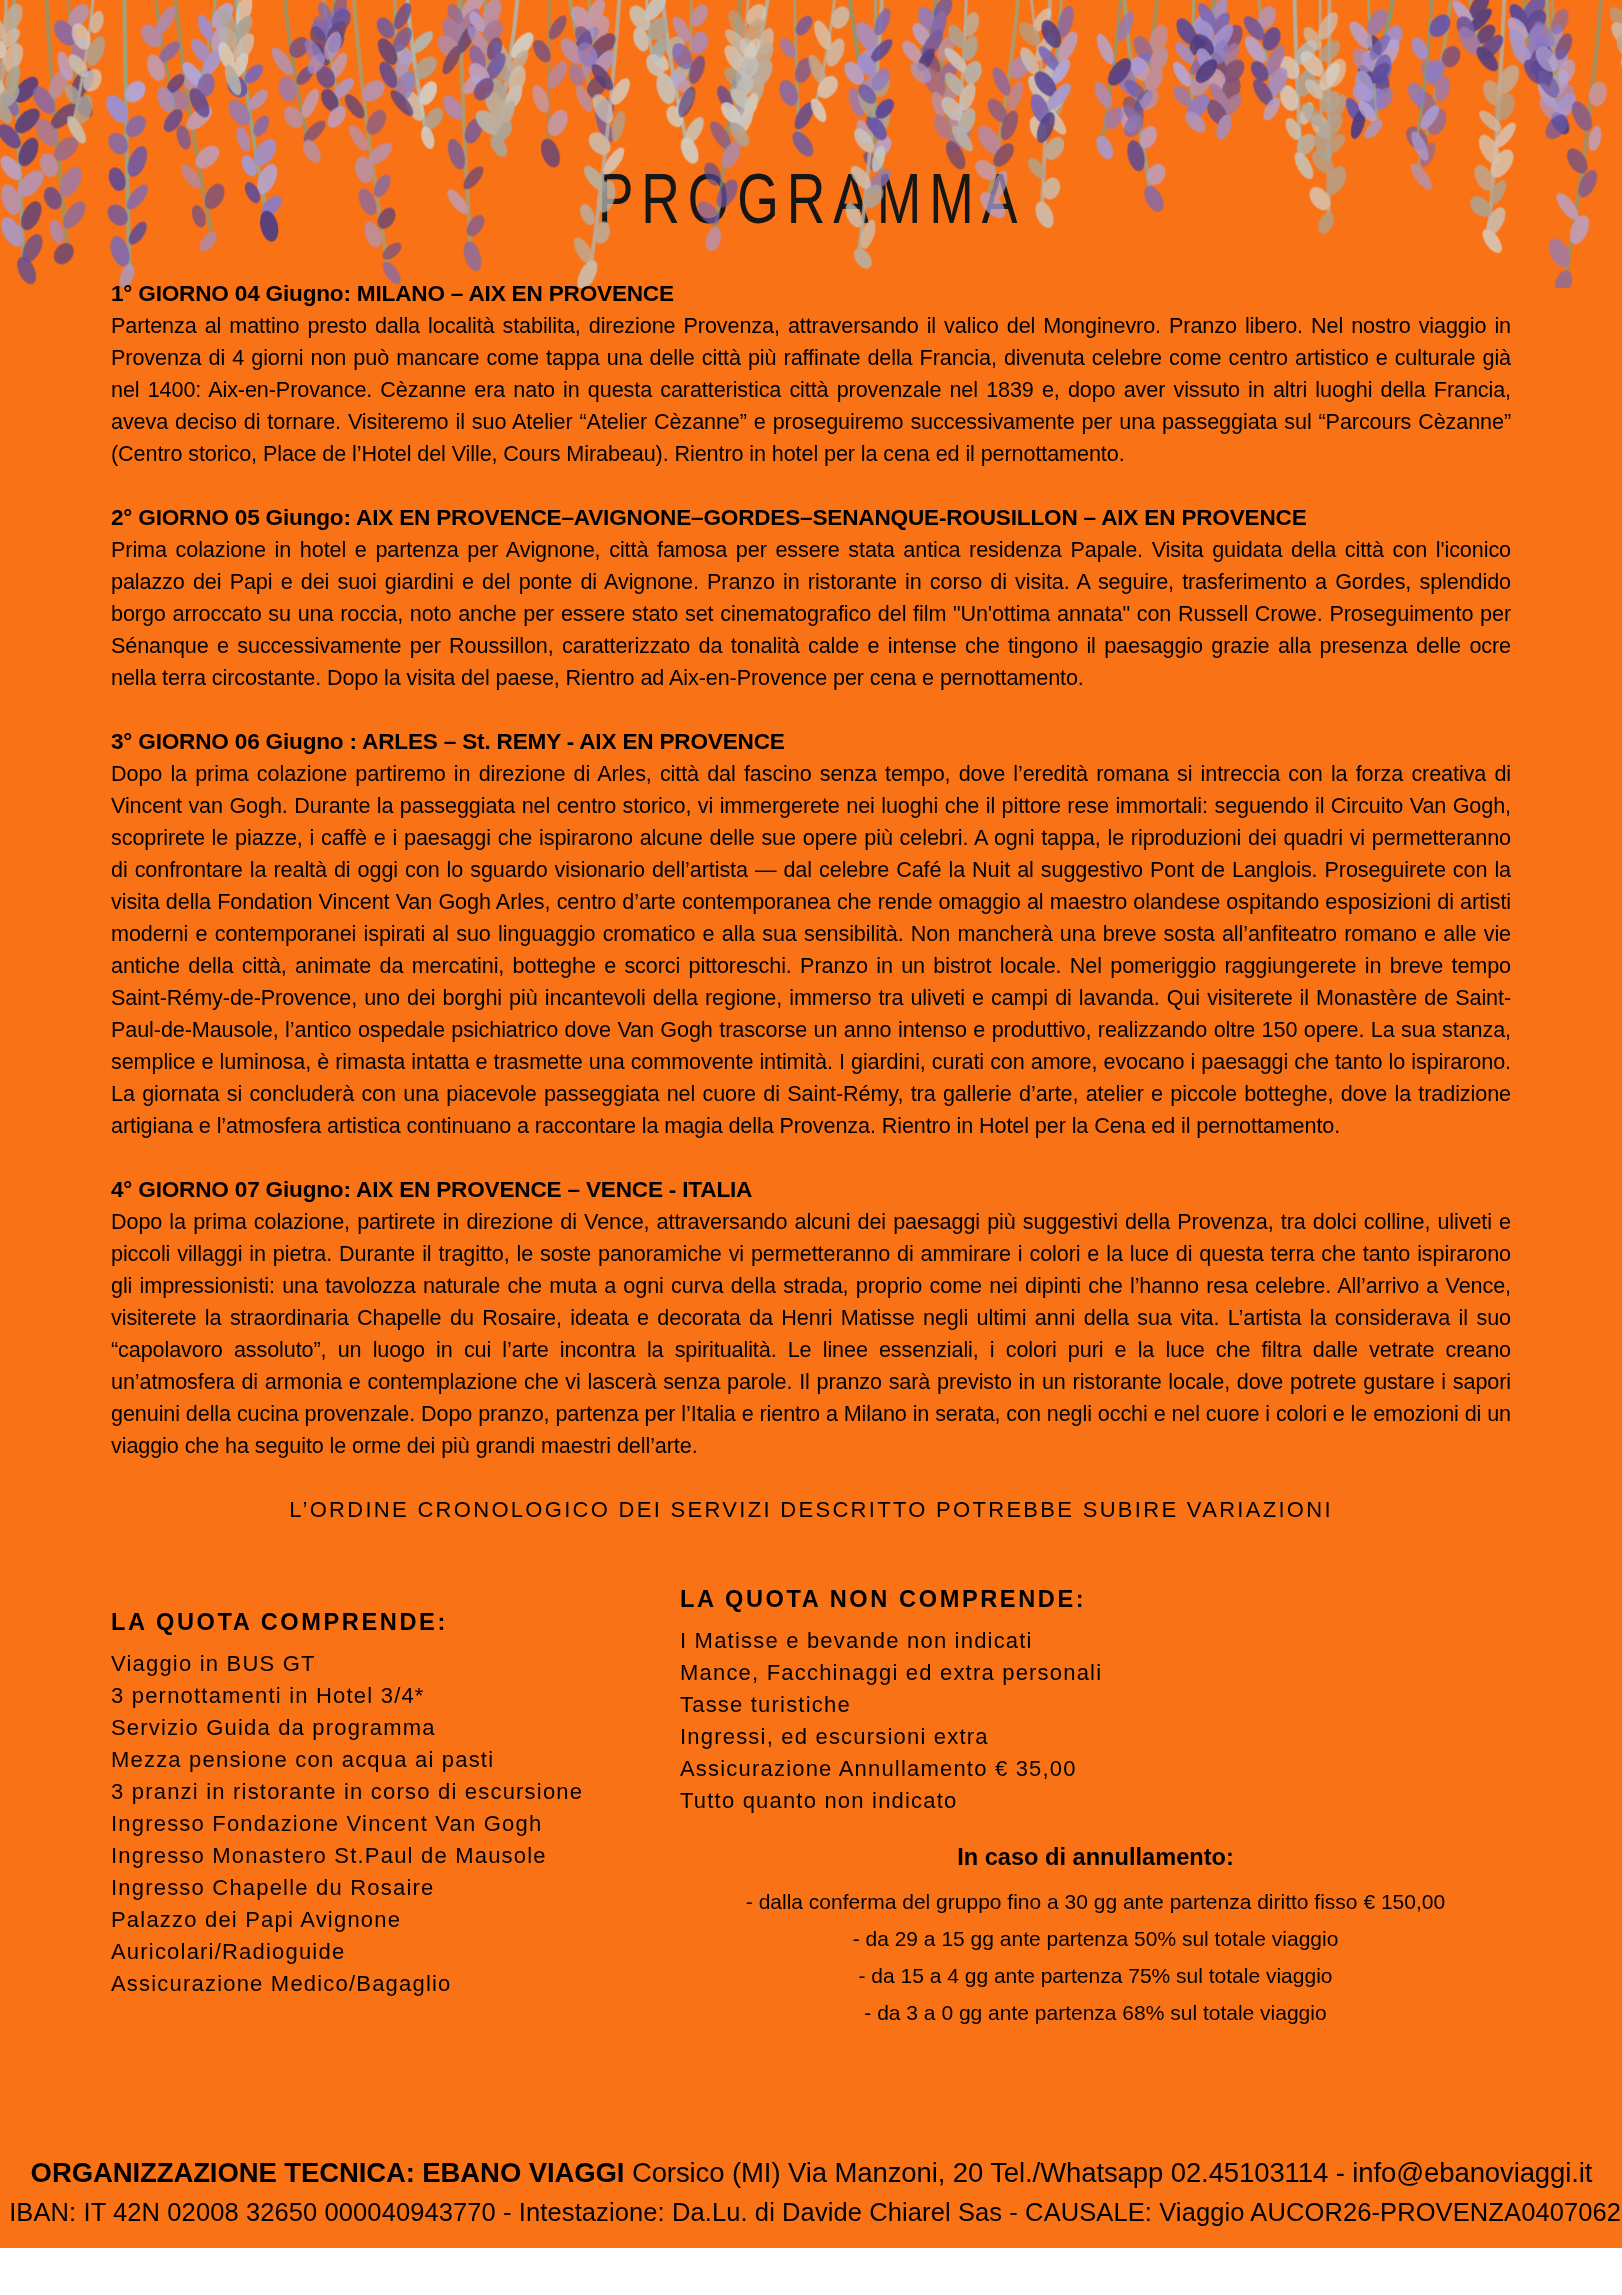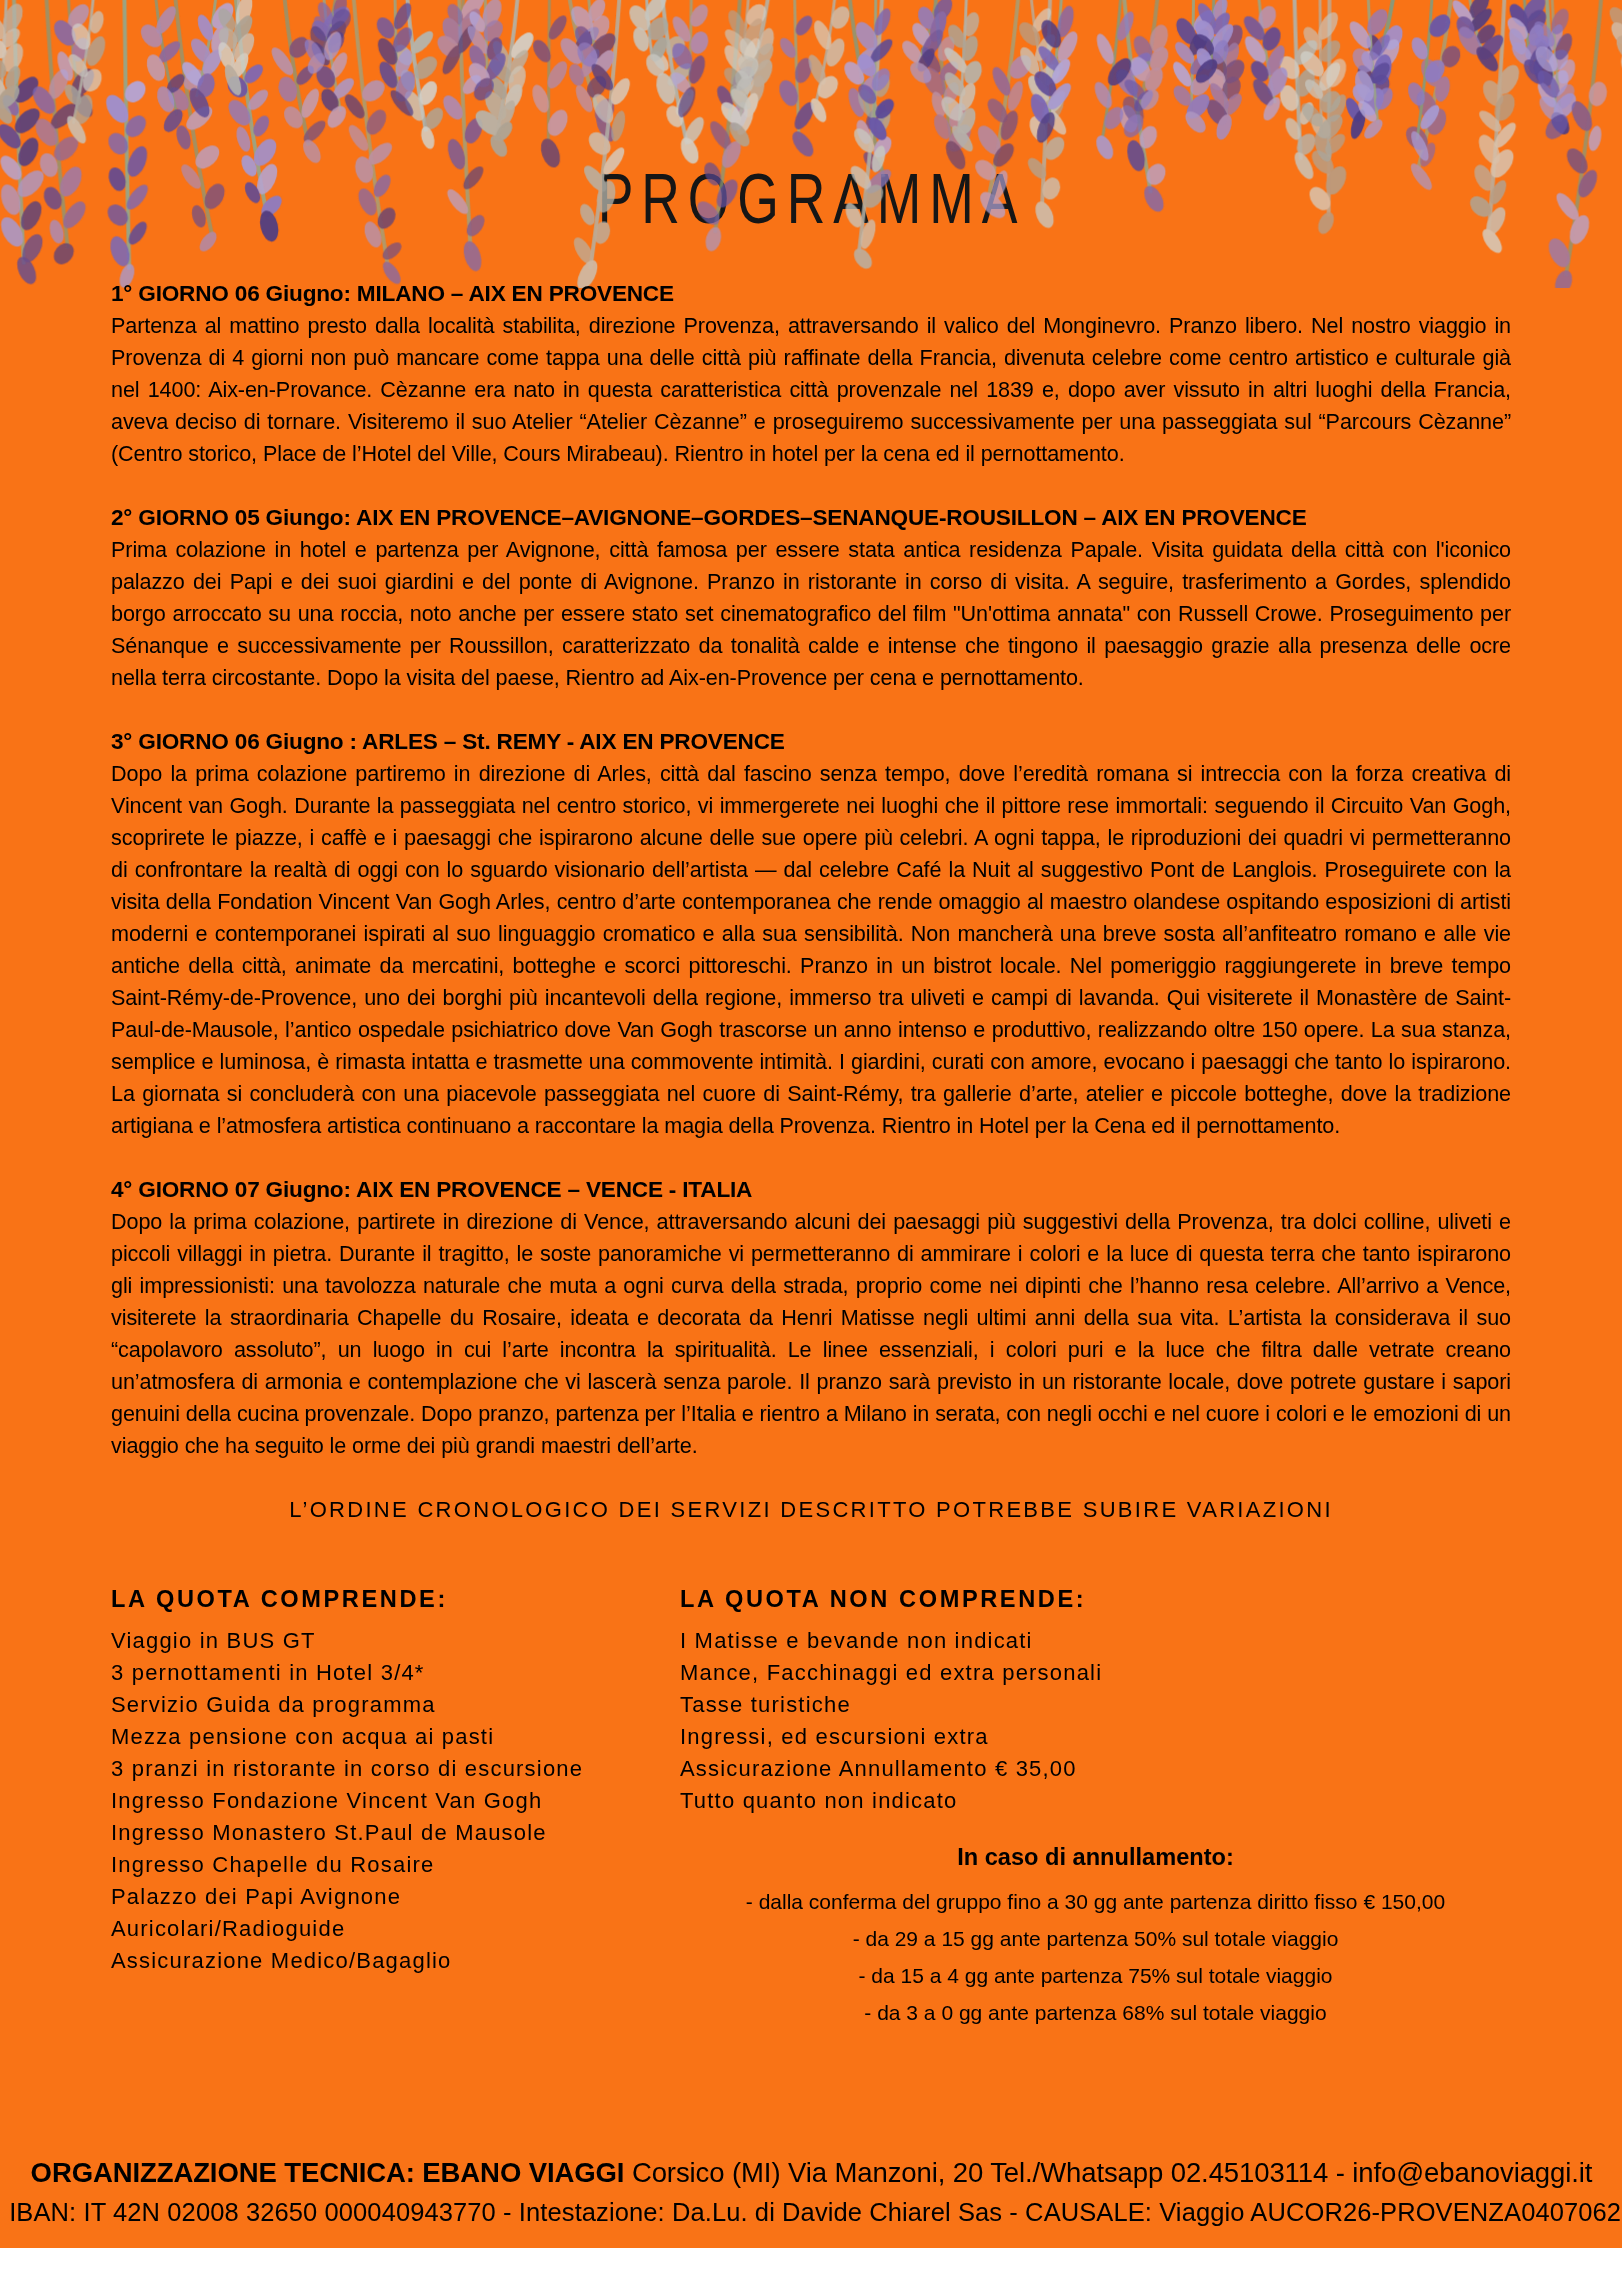--- a/index.html
+++ b/index.html
@@ -12,21 +12,21 @@
     position:absolute;top:162px;left:0;right:0;margin:0;text-align:center;
     font-size:63px;font-weight:400;letter-spacing:9.2px;color:#161616;
     transform:scale(0.85,1.12);
   }
   .content{position:absolute;top:278px;left:111px;width:1400px;}
   .day{margin:0 0 32px 0;}
   .day h2{margin:0;font-size:22.6px;line-height:32px;font-weight:700;letter-spacing:-0.2px;}
   .day p{margin:0;font-size:21.6px;line-height:32px;text-align:justify;letter-spacing:-0.1px;}
   .notice{margin:17px 0 0 0;text-align:center;font-size:22px;letter-spacing:2.3px;line-height:31px;}
   .columns{display:flex;margin-top:58px;align-items:flex-start;}
-  .col-left{width:569px;flex:none;}
+  .col-left{width:569px;flex:none;margin-top:23px;}
   .col-right{flex:1;min-width:0;}
   .col-title{font-size:23.6px;font-weight:700;letter-spacing:2.6px;margin:0 0 9.2px 0;line-height:33px;}
   .quota-list{list-style:none;margin:0;padding:0;}
   .quota-list li{font-size:22px;line-height:32px;letter-spacing:1.2px;}
   .conditions{margin-top:26px;text-align:center;max-width:896px;}
   .conditions h4{font-size:24px;font-weight:700;margin:0 0 5.2px 0;line-height:30px;letter-spacing:0.3px;}
   .conditions h5{font-size:23.6px;font-weight:700;margin:0 0 10.5px 0;line-height:29px;}
   .conditions p{font-size:21px;line-height:37px;margin:0;}
   .footer{position:absolute;left:0;right:0;top:2157px;}
   .org-line{margin:0;text-align:center;font-size:27.5px;white-space:nowrap;letter-spacing:-0.1px;}
@@ -806,21 +806,21 @@
           <ellipse cx="2489.0" cy="97.7" rx="11.7" ry="17.4" fill="#d2d2cb" opacity="0.91" transform="rotate(-15 2489.0 97.7)"></ellipse>
           <ellipse cx="2521.5" cy="108.9" rx="10.9" ry="22.0" fill="#c7c7c0" opacity="0.82" transform="rotate(46 2521.5 108.9)"></ellipse>
           <ellipse cx="2510.6" cy="129.9" rx="9.9" ry="22.0" fill="#d2d2cb" opacity="0.95" transform="rotate(-34 2510.6 119.9)"></ellipse>
         </g>
       </g>
     </svg>
 
   <main class="content">
 
     <section class="day">
-      <h2>1° GIORNO 06 Giugno: MILANO – AIX EN PROVENCE</h2>
+      <h2>1° GIORNO 04 Giugno: MILANO – AIX EN PROVENCE</h2>
       <p>Partenza al mattino presto dalla località stabilita, direzione Provenza, attraversando il valico del Monginevro. Pranzo libero. Nel nostro viaggio in Provenza di 4 giorni non può mancare come tappa una delle città più raffinate della Francia, divenuta celebre come centro artistico e culturale già nel 1400: Aix-en-Provance. Cèzanne era nato in questa caratteristica città provenzale nel 1839 e, dopo aver vissuto in altri luoghi della Francia, aveva deciso di tornare. Visiteremo il suo Atelier “Atelier Cèzanne” e proseguiremo successivamente per una passeggiata sul “Parcours Cèzanne” (Centro storico, Place de l’Hotel del Ville, Cours Mirabeau). Rientro in hotel per la cena ed il pernottamento.</p>
     </section>
 
     <section class="day">
       <h2>2° GIORNO 05 Giungo: AIX EN PROVENCE–AVIGNONE–GORDES–SENANQUE-ROUSILLON – AIX EN PROVENCE</h2>
       <p>Prima colazione in hotel e partenza per Avignone, città famosa per essere stata antica residenza Papale. Visita guidata della città con l'iconico palazzo dei Papi e dei suoi giardini e del ponte di Avignone. Pranzo in ristorante in corso di visita. A seguire, trasferimento a Gordes, splendido borgo arroccato su una roccia, noto anche per essere stato set cinematografico del film "Un'ottima annata" con Russell Crowe. Proseguimento per Sénanque e successivamente per Roussillon, caratterizzato da tonalità calde e intense che tingono il paesaggio grazie alla presenza delle ocre nella terra circostante. Dopo la visita del paese, Rientro ad Aix-en-Provence per cena e pernottamento.</p>
     </section>
 
     <section class="day">
       <h2>3° GIORNO 06 Giugno : ARLES – St. REMY - AIX EN PROVENCE</h2>

